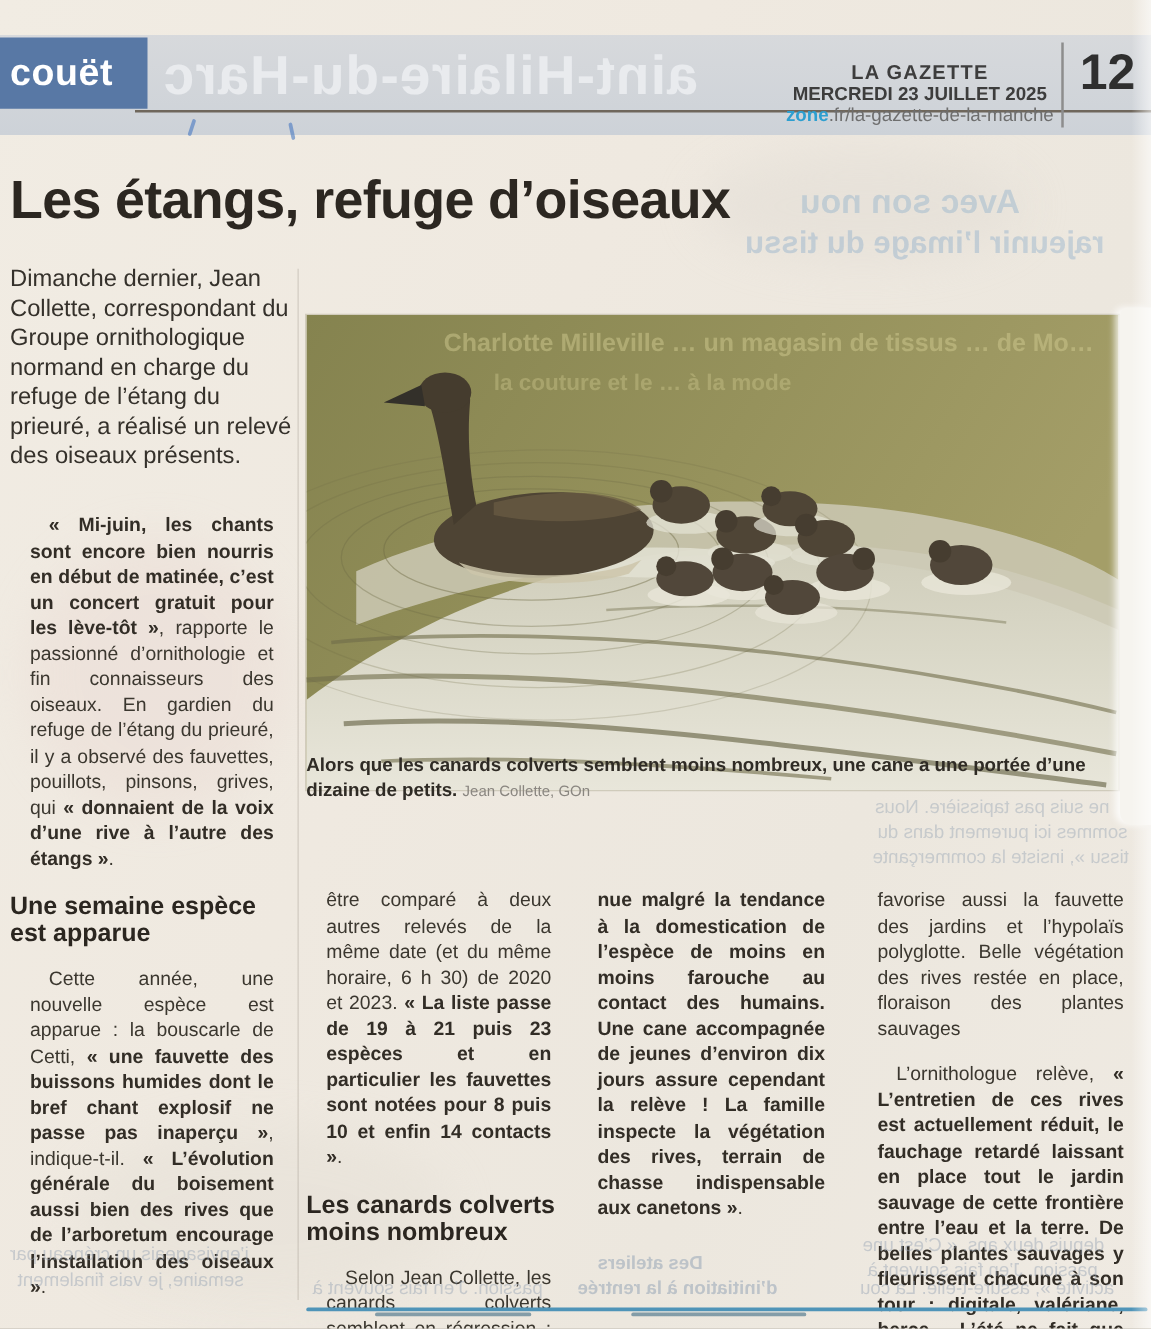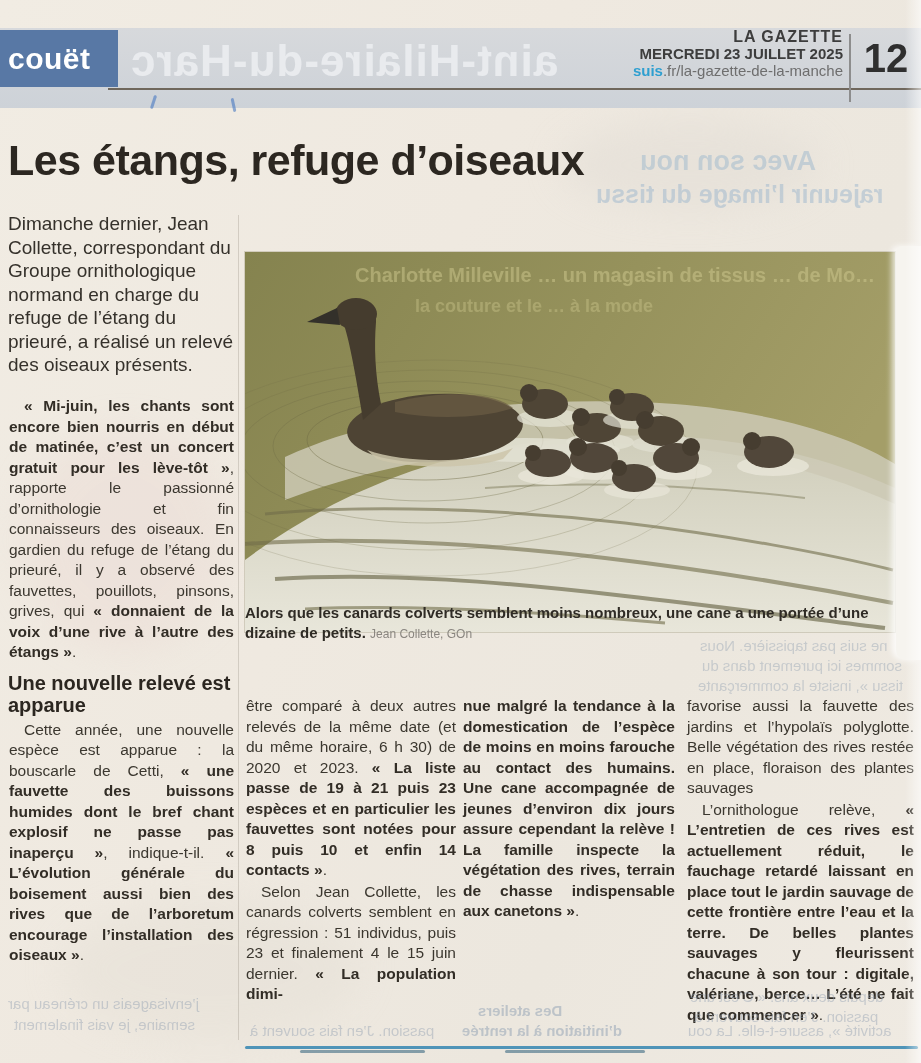--- a/index.html
+++ b/index.html
@@ -20,56 +20,56 @@
 
   
   .header-band{position:absolute;left:0;top:28px;width:921px;height:80px;
         background:linear-gradient(#d7d9dc,#cdd2d8);}
   .header-rule{position:absolute;left:108px;top:60px;width:813px;height:2px;background:#6f675c;}
   .section-box{position:absolute;left:0;top:2px;width:110px;height:57px;background:#5878a5;
         color:#fff;font-size:30px;font-weight:bold;line-height:57px;padding-left:8px;letter-spacing:.5px;}
   .ghost{color:#a9bccd;pointer-events:none;white-space:nowrap;position:absolute;}
   .mirror{transform:scaleX(-1);}
   .ghost-band{left:130px;top:8px;font-size:44px;font-weight:bold;color:#eceef1;opacity:.9;letter-spacing:1px;}
-  .header-right{position:absolute;right:78px;top:0;text-align:right;line-height:17px;}
+  .header-right{position:absolute;right:78px;top:22px;text-align:center;line-height:17px;}
   .masthead{font-size:16px;font-weight:bold;color:#3d3d3d;letter-spacing:1px;}
   .date-line{font-size:15px;font-weight:bold;color:#3d3d3d;}
   .url-line{font-size:15px;color:#6e6e6e;}
   .url-line .actu{color:#2e9fd0;font-weight:bold;}
   .vdivider{position:absolute;left:849px;top:6px;width:2px;height:68px;background:#8d8d8d;}
   .page-num{position:absolute;left:851px;top:8px;width:70px;text-align:center;
         font-size:40px;font-weight:bold;color:#2f2f2f;}
   .pen-mark{position:absolute;width:3px;height:14px;background:#3a6fc0;opacity:.55;border-radius:2px;}
 
   
   .title{position:absolute;left:8px;top:136px;margin:0;font-size:43px;font-weight:bold;
         color:#2c2721;letter-spacing:-.5px;}
   .ghost-h1{left:640px;top:146px;font-size:27px;font-weight:bold;color:#a4bccf;opacity:.55;}
   .ghost-h2{left:596px;top:180px;font-size:25px;font-weight:bold;color:#9db7ce;opacity:.5;}
 
   
   .lead{position:absolute;left:8px;top:212px;width:226px;font-size:19px;line-height:23.5px;
         color:#35312b;text-align:left;}
   .col{position:absolute;font-size:15.5px;line-height:20.5px;text-align:justify;color:#3b372f;}
-  .col p{margin:1px;}
+  .col p{margin:16px;}
   .col p.ind{text-indent:15px;}
   .col .sb{font-weight:bold;color:#322d26;}
   .col h2{margin:9px 0 4px 0;font-size:20px;line-height:22px;font-weight:bold;color:#2b2620;text-align:left;}
   .col1{left:8px;top:395px;width:227px;}
   .col2{left:245px;top:695px;width:212px;}
   .col3{left:462px;top:695px;width:214px;}
   .col4{left:686px;top:695px;width:229px;}
 
   
   .photo{position:absolute;left:245px;top:252px;width:650px;height:380px;overflow:hidden;
         box-shadow:0 0 0 1px rgba(120,115,80,.25);}
   .photo-ghost{position:absolute;left:110px;font-size:20px;font-weight:bold;
         color:#cfc98f;opacity:.5;white-space:nowrap;}
   .pg1{top:12px;}
-  .pg2{top:44px;left:150px;font-size:18px;opacity:.4;margin-left:20px;}
+  .pg2{top:44px;left:150px;font-size:18px;opacity:.4;}
 
   .caption{position:absolute;left:245px;top:603px;width:655px;font-size:15px;line-height:19.5px;color:#2f2b25;}
   .caption b{font-weight:bold;}
   .caption .credit{font-weight:normal;font-size:12px;color:#8a8680;}
   .ghost-cap{font-size:15px;line-height:20px;opacity:.45;color:#9aa7b6;text-align:left;}
 
   .ghost-small{font-size:15px;font-weight:normal;opacity:.45;color:#96a3b4;}
   .ghost-bold{font-weight:bold;opacity:.5;color:#8fa0b4;}
 
   .blue-line{position:absolute;left:245px;top:1046px;width:673px;height:3px;background:#4f94b8;border-radius:2px;}
@@ -87,37 +87,37 @@
   <div class="stain s3"></div>
   <div class="col-rule"></div>
 
   <div class="header-band">
     <div class="ghost ghost-band mirror">aint-Hilaire-du-Harc</div>
     <div class="section-box">couët</div>
     <div class="header-rule"></div>
     <div class="header-right">
       <div class="masthead">LA GAZETTE</div>
       <div class="date-line">MERCREDI 23 JUILLET 2025</div>
-      <div class="url-line"><span class="actu">suis</span><span>.fr/la-gazette-de-la-manche</span></div>
+      <div class="url-line"><span class="actu">zone</span><span>.fr/la-gazette-de-la-manche</span></div>
     </div>
     <div class="vdivider"></div>
     <div class="page-num">12</div>
   </div>
   <div class="pen-mark" style="left:152px;top:95px;transform:rotate(18deg);"></div>
   <div class="pen-mark" style="left:232px;top:98px;transform:rotate(-12deg);"></div>
 
   <h1 class="title">Les étangs, refuge d’oiseaux</h1>
   <div class="ghost ghost-h1 mirror">Avec son nou</div>
   <div class="ghost ghost-h2 mirror">rajeunir l’image du tissu</div>
 
   <div class="lead">Dimanche dernier, Jean Collette, correspondant du Groupe ornithologique normand en charge du refuge de l’étang du prieuré, a réalisé un relevé des oiseaux présents.</div>
 
   <div class="col col1">
     <p class="ind"><span class="sb">« Mi-juin, les chants sont encore bien nourris en début de matinée, c’est un concert gratuit pour les lève-tôt »</span><span>, rapporte le passionné d’ornithologie et fin connaisseurs des oiseaux. En gardien du refuge de l’étang du prieuré, il y a observé des fauvettes, pouillots, pinsons, grives, qui </span><span class="sb">« donnaient de la voix d’une rive à l’autre des étangs »</span><span>.</span></p>
-    <h2>Une nouvelle relevé est apparue</h2>
+    <h2>Une semaine espèce est apparue</h2>
     <p class="ind"><span>Cette année, une nouvelle espèce est apparue : la bouscarle de Cetti, </span><span class="sb">« une fauvette des buissons humides dont le bref chant explosif ne passe pas inaperçu »</span><span>, indique-t-il. </span><span class="sb">« L’évolution générale du boisement aussi bien des rives que de l’arboretum encourage l’installation des oiseaux »</span><span>.</span></p>
 
   </div>
 
   <div class="photo">
     <svg viewBox="0 0 650 380" width="650" height="380">
       <defs>
         <linearGradient id="water" x1="0" y1="0" x2="1" y2="0.35">
           <stop offset="0" stop-color="#85834f"></stop>
           <stop offset="0.55" stop-color="#96925c"></stop>
@@ -192,20 +192,21 @@
   <div class="caption">
     <b>Alors que les canards colverts semblent moins nombreux, une cane a une portée d’une dizaine de petits.</b>
     <span class="credit">Jean Collette, GOn</span>
   </div>
   <div class="ghost ghost-cap mirror" style="left:700px;top:636px;">ne suis pas tapissière. Nous</div>
   <div class="ghost ghost-cap mirror" style="left:702px;top:656px;">sommes ici purement dans du</div>
   <div class="ghost ghost-cap mirror" style="left:698px;top:676px;">tissu », insiste la commerçante</div>
 
   <div class="col col2">
     <p><span>être comparé à deux autres relevés de la même date (et du même horaire, 6 h 30) de 2020 et 2023. </span><span class="sb">« La liste passe de 19 à 21 puis 23 espèces et en particulier les fauvettes sont notées pour 8 puis 10 et enfin 14 contacts »</span><span>.</span></p>
+    <h2>Les canards colverts moins nombreux</h2>
     <p class="ind"><span>Selon Jean Collette, les canards colverts semblent en régression : 51 individus, puis 23 et finalement 4 le 15 juin dernier. </span><span class="sb">« La population dimi-</span></p>
   </div>
   <div class="col col3">
     <p><span class="sb">nue malgré la tendance à la domestication de l’espèce de moins en moins farouche au contact des humains. Une cane accompagnée de jeunes d’environ dix jours assure cependant la relève ! La famille inspecte la végétation des rives, terrain de chasse indispensable aux canetons »</span><span>.</span></p>
   </div>
   <div class="col col4">
     <p><span>favorise aussi la fauvette des jardins et l’hypolaïs polyglotte. Belle végétation des rives restée en place, floraison des plantes sauvages</span></p>
     <p class="ind"><span>L’ornithologue relève, </span><span class="sb">« L’entretien de ces rives est actuellement réduit, le fauchage retardé laissant en place tout le jardin sauvage de cette frontière entre l’eau et la terre. De belles plantes sauvages y fleurissent chacune à son tour : digitale, valériane, berce… L’été ne fait que commencer »</span><span>.</span></p>
   </div>
 

